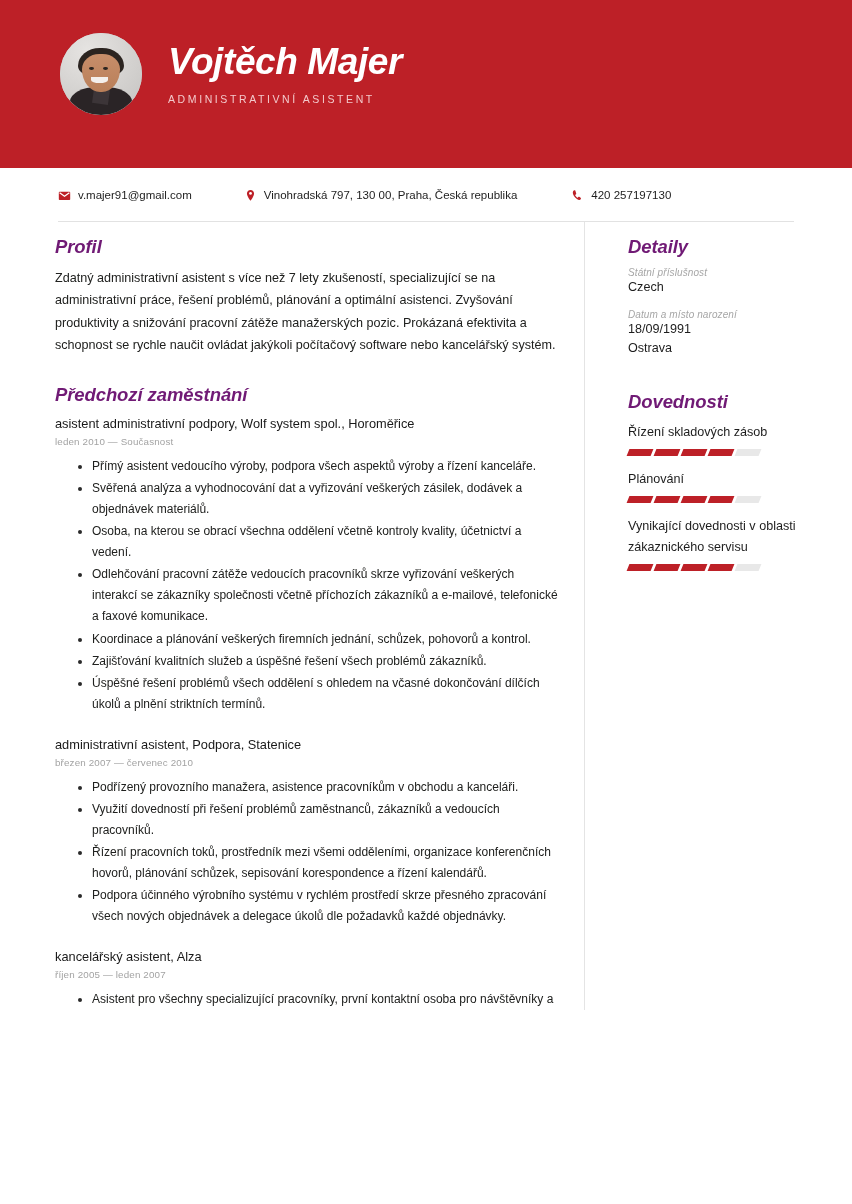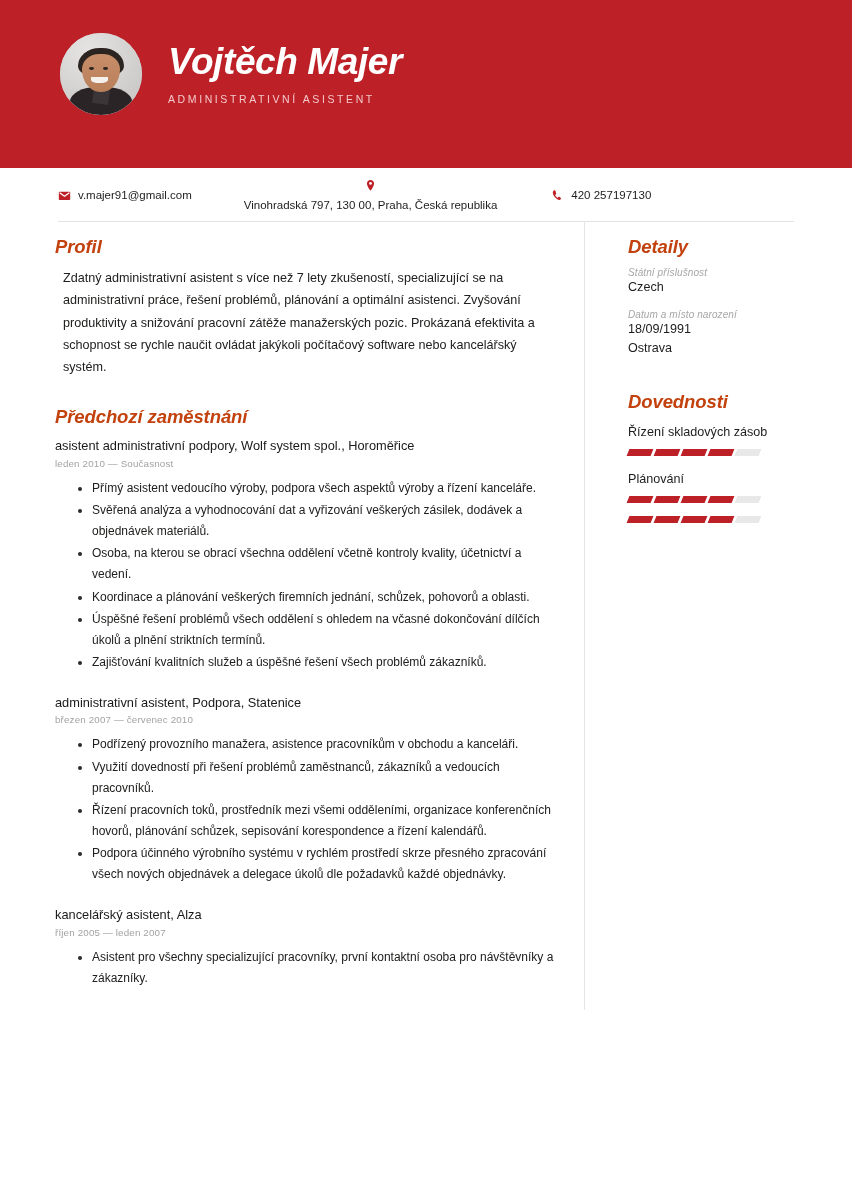--- a/index.html
+++ b/index.html
@@ -109,31 +109,30 @@
     text-transform: uppercase;
   }
 
   
   .contact-bar {
     position: absolute;
     left: 0; top: 168px;
     width: 852px;
     height: 54px;
     display: flex;
-    align-items: center;
   }
   .contact-item {
     display: flex;
     align-items: center;
     gap: 7px;
     font-size: 11.5px;
     color: #1d1d1d;
   }
   #contact-email { margin-left: 58px; }
-  #contact-address { margin-left: 52px; flex-direction: column; }
+  #contact-address { margin-left: 52px; }
   #contact-phone { margin-left: 54px; }
   .c-icon { width: 13px; height: 13px; display: block; flex: 0 0 auto; }
 
   .hr-top {
     position: absolute;
     left: 58px; top: 221px;
     width: 736px; height: 1px;
     background: #e2e2e2;
   }
 
@@ -157,29 +156,28 @@
   .col-side {
     position: absolute;
     left: 628px; top: 0;
     width: 168px;
   }
 
   h2.section-head {
     font-size: 18.5px;
     font-weight: bold;
     font-style: italic;
-    color: #c2410c;
+    color: #701a75;
     letter-spacing: -0.1px;
     margin-bottom: 9px;
   }
   p.para {
     font-size: 12.6px;
     line-height: 1.77;
     color: #20211f;
-    margin-left: 8px;
   }
   .block-gap { height: 28px; }
 
   .job-title-line {
     font-size: 12.8px;
     color: #191919;
     line-height: 1.45;
   }
   .job-dates {
     font-size: 9.8px;
@@ -310,23 +308,24 @@
       <h2 class="section-head">Předchozí zaměstnání</h2>
 
       <div id="jobs-container">
           <div>
             <div class="job-title-line">asistent administrativní podpory, Wolf system spol., Horoměřice</div>
             <div class="job-dates">leden 2010 — Současnost</div>
             <ul class="duties">
               <li>Přímý asistent vedoucího výroby, podpora všech aspektů výroby a řízení kanceláře.</li>
               <li>Svěřená analýza a vyhodnocování dat a vyřizování veškerých zásilek, dodávek a objednávek materiálů.</li>
               <li>Osoba, na kterou se obrací všechna oddělení včetně kontroly kvality, účetnictví a vedení.</li>
-              <li>Koordinace a plánování veškerých firemních jednání, schůzek, pohovorů a oblasti.</li>
+              <li>Odlehčování pracovní zátěže vedoucích pracovníků skrze vyřizování veškerých interakcí se zákazníky společnosti včetně příchozích zákazníků a e-mailové, telefonické a faxové komunikace.</li>
+              <li>Koordinace a plánování veškerých firemních jednání, schůzek, pohovorů a kontrol.</li>
+              <li>Zajišťování kvalitních služeb a úspěšné řešení všech problémů zákazníků.</li>
               <li>Úspěšné řešení problémů všech oddělení s ohledem na včasné dokončování dílčích úkolů a plnění striktních termínů.</li>
-              <li>Zajišťování kvalitních služeb a úspěšné řešení všech problémů zákazníků.</li>
             </ul>
           </div>
           <div class="job-gap"></div>
           <div>
             <div class="job-title-line">administrativní asistent, Podpora, Statenice</div>
             <div class="job-dates">březen 2007 — červenec 2010</div>
             <ul class="duties">
               <li>Podřízený provozního manažera, asistence pracovníkům v obchodu a kanceláři.</li>
               <li>Využití dovedností při řešení problémů zaměstnanců, zákazníků a vedoucích pracovníků.</li>
               <li>Řízení pracovních toků, prostředník mezi všemi odděleními, organizace konferenčních hovorů, plánování schůzek, sepisování korespondence a řízení kalendářů.</li>
@@ -374,20 +373,21 @@
             <div class="skill-name">Plánování</div>
             <div class="skill-bar">
               <div class="seg on"></div>
               <div class="seg on"></div>
               <div class="seg on"></div>
               <div class="seg on"></div>
               <div class="seg"></div>
             </div>
           </div>
           <div class="skill">
+            <div class="skill-name">Vynikající dovednosti v oblasti zákaznického servisu</div>
             <div class="skill-bar">
               <div class="seg on"></div>
               <div class="seg on"></div>
               <div class="seg on"></div>
               <div class="seg on"></div>
               <div class="seg"></div>
             </div>
           </div>
         </div>
     </div>

